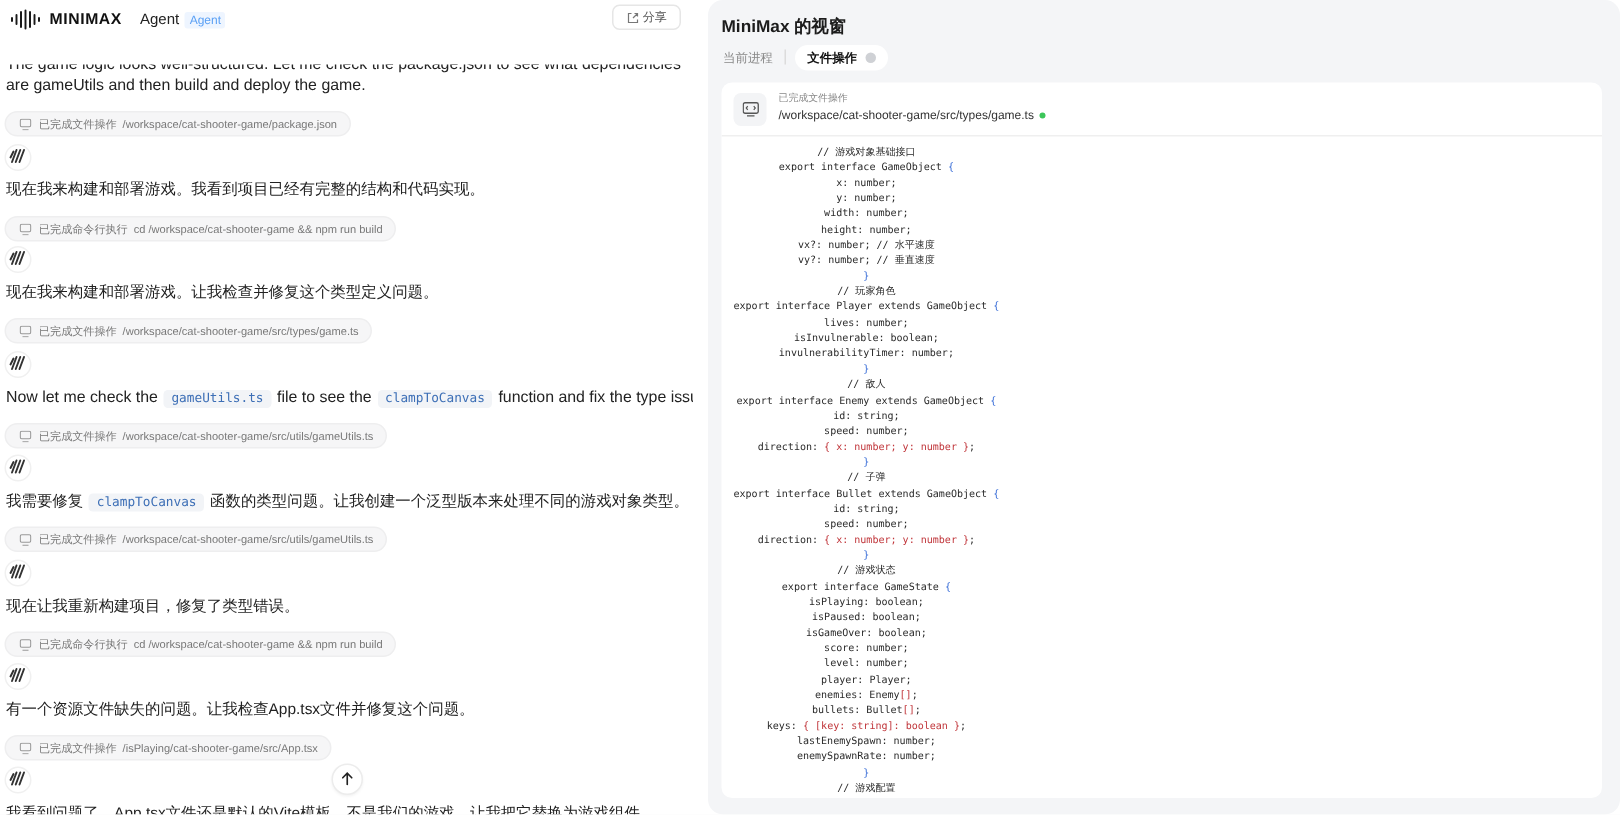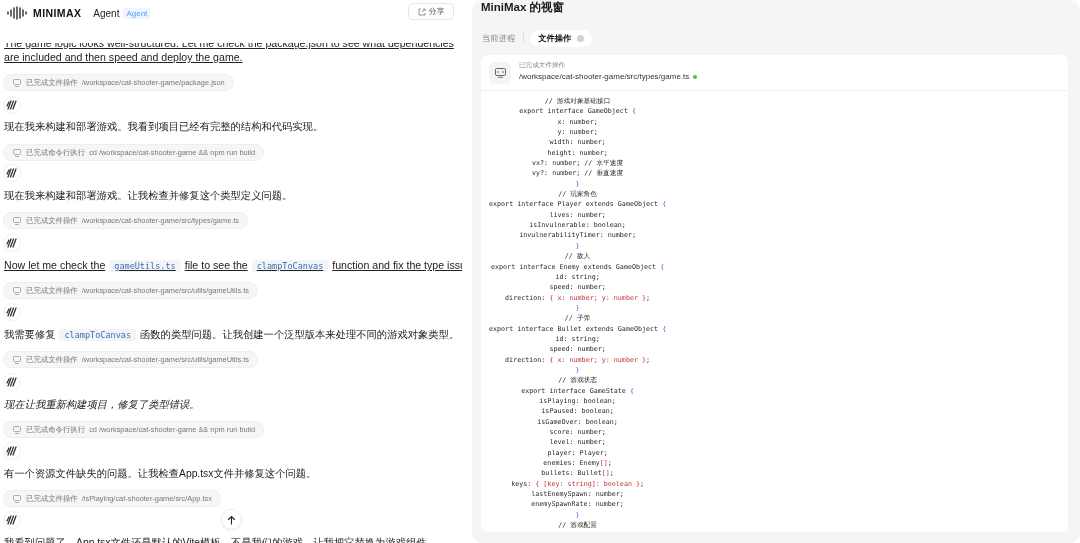--- a/index.html
+++ b/index.html
@@ -12,32 +12,32 @@
   .logo { display: flex; align-items: center; margin-left: 7px; }
   .logo svg { display: block; }
   .logo-text { font-weight: bold; font-size: 10.5px; letter-spacing: 0.4px; margin-left: 4px; color: #111; }
   .agent-text { font-size: 10px; margin-left: 12px; color: #222; }
   .beta { font-size: 8px; color: #5aa0f5; background: #eef5ff; padding: 1px 3px; margin-left: 4px; border-radius: 2px; }
   .share-btn { position: absolute; left: 408px; top: 3px; width: 46px; height: 17px; border: 1px solid #e6e6e6; border-radius: 5px; font-size: 8px; color: #555; display: flex; align-items: center; justify-content: center; gap: 3px; background: #fff; }
   .share-btn svg { display: block; }
 
   .stream { position: absolute; left: 0; top: 0; width: 462px; }
   .para { position: absolute; left: 4px; font-size: 10.3px; color: #222; line-height: 15px; white-space: nowrap; }
-  .para.en { font-size: 10.6px; text-decoration: underline; }
+  .para.en { font-size: 10.6px; }
   .para.cut { clip-path: inset(7px 0 0 0); }
   .code-inline { font-family: "DejaVu Sans Mono", monospace; font-size: 8.5px; color: #3d6fb6; background: #f2f4f7; padding: 1px 5px; border-radius: 3px; margin: 0 4px; }
   .chip { position: absolute; left: 3px; height: 17px; border-radius: 9px; background: #f6f6f7; border: 1px solid #eeeeef; display: flex; align-items: center; padding: 0 8px 0 9px; font-size: 7.4px; color: #777; white-space: nowrap; }
   .chip svg { margin-right: 5px; display: block; }
   .chip .chip-label { margin-right: 4px; color: #777; }
   .avatar { position: absolute; left: 3px; width: 18px; height: 18px; border-radius: 50%; background: #fff; border: 1px solid #f0f0f0; display: flex; align-items: center; justify-content: center; }
   .scroll-up { position: absolute; left: 221px; top: 509px; width: 21px; height: 21px; border-radius: 50%; background: #fff; border: 1px solid #ececec; display: flex; align-items: center; justify-content: center; box-shadow: 0 1px 2px rgba(0,0,0,0.05); z-index: 2; }
 
   
   .right { position: absolute; left: 472px; top: 0; width: 608px; height: 543px; background: #f4f5f7; border-radius: 10px 10px 10px 10px; }
-  .rp-title { position: absolute; left: 9px; top: 0; font-size: 11.5px; font-weight: bold; color: #1c1c1c; }
+  .rp-title { position: absolute; left: 9px; top: 10px; font-size: 11.5px; font-weight: bold; color: #1c1c1c; }
   .tabs { position: absolute; left: 9px; top: 29px; height: 18px; display: flex; align-items: center; }
   .tab { font-size: 8.3px; color: #888; padding: 0 6px 0 1px; }
   .tab-sep { width: 1px; height: 10px; background: #dcdcdc; margin: 0 6px 0 2px; }
   .tab.active { background: #fff; color: #111; font-weight: bold; border-radius: 10px; padding: 3px 8px; display: flex; align-items: center; gap: 6px; }
   .tab-close { width: 7px; height: 7px; border-radius: 50%; background: #cfd1d5; display: inline-block; }
   .card { position: absolute; left: 9px; top: 55px; width: 587px; height: 477px; background: #fff; border-radius: 7px; overflow: hidden; }
   .card-head { position: absolute; left: 0; top: 0; width: 100%; height: 36px; border-bottom: 1px solid #efefef; }
   .file-icon { position: absolute; left: 8px; top: 7px; width: 22px; height: 22px; background: #f3f4f6; border-radius: 5px; display: flex; align-items: center; justify-content: center; }
   .head-label { position: absolute; left: 38px; top: 6px; font-size: 6.6px; color: #888; }
   .head-path { position: absolute; left: 38px; top: 17px; font-size: 8px; color: #333; white-space: nowrap; display: flex; align-items: center; }
@@ -68,21 +68,21 @@
           <svg width="8" height="8" viewBox="0 0 8 8">
               <path d="M3 1H1v6h6V5 M4 4l3-3 M5 1h2v2" stroke="#777" stroke-width="0.8" fill="none"></path>
             </svg>
         </span>
         <span>分享</span>
       </div>
     </div>
 
     <div class="stream">
       <div class="para en cut" style="top:36px;">The game logic looks well-structured. Let me check the package.json to see what dependencies</div>
-      <div class="para en" style="top:50px;">are included and then speed and deploy the game.</div>
+      <div class="para en" style="top:50px;">are gameUtils and then build and deploy the game.</div>
 
       <div class="chip" style="top:74px;">
         <span>
             <svg width="8" height="8" viewBox="0 0 8 8">
               <rect x="0.5" y="0.5" width="7" height="5" rx="1" stroke="#999" stroke-width="0.8" fill="none"></rect>
               <path d="M2 7.5h4" stroke="#999" stroke-width="0.8"></path>
             </svg>
           </span>
         <span class="chip-label">已完成文件操作</span>
         <span>/workspace/cat-shooter-game/package.json</span>
@@ -162,21 +162,21 @@
           </span>
         <span class="chip-label">已完成文件操作</span>
         <span>/workspace/cat-shooter-game/src/utils/gameUtils.ts</span>
       </div>
 
       <div class="avatar" style="top:373px;">
         <span><svg width="12" height="10" viewBox="0 0 12 10">
               <path d="M2 9L5 1 M4.5 9L7.5 1 M7 9L10 1 M1 6L3 2" stroke="#333" stroke-width="1.3" stroke-linecap="round"></path>
             </svg></span>
       </div>
-      <div class="para" style="top:397px;font-style:italic;">现在让我重新构建项目，修复了类型错误。</div>
+      <div class="para" style="top:397px;">现在让我重新构建项目，修复了类型错误。</div>
 
       <div class="chip" style="top:421px;">
         <span>
             <svg width="8" height="8" viewBox="0 0 8 8">
               <rect x="0.5" y="0.5" width="7" height="5" rx="1" stroke="#999" stroke-width="0.8" fill="none"></rect>
               <path d="M2 7.5h4" stroke="#999" stroke-width="0.8"></path>
             </svg>
           </span>
         <span class="chip-label">已完成命令行执行</span>
         <span>cd /workspace/cat-shooter-game &amp;&amp; npm run build</span>

